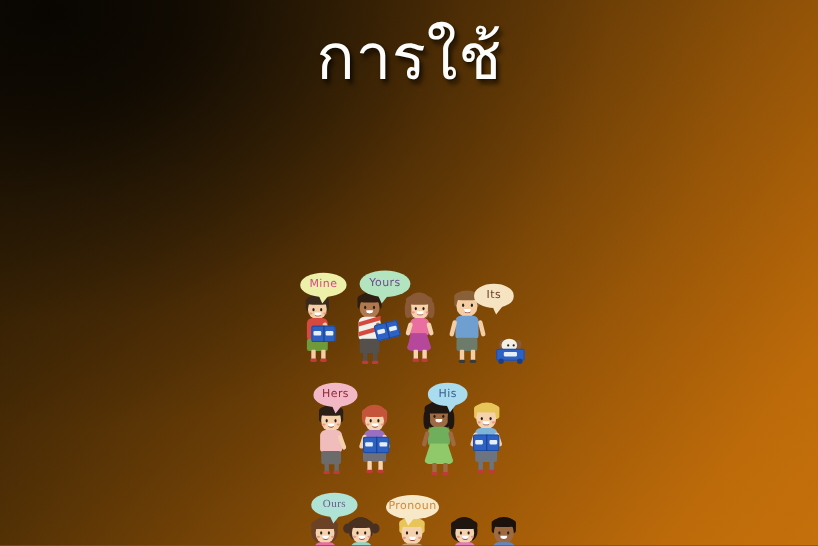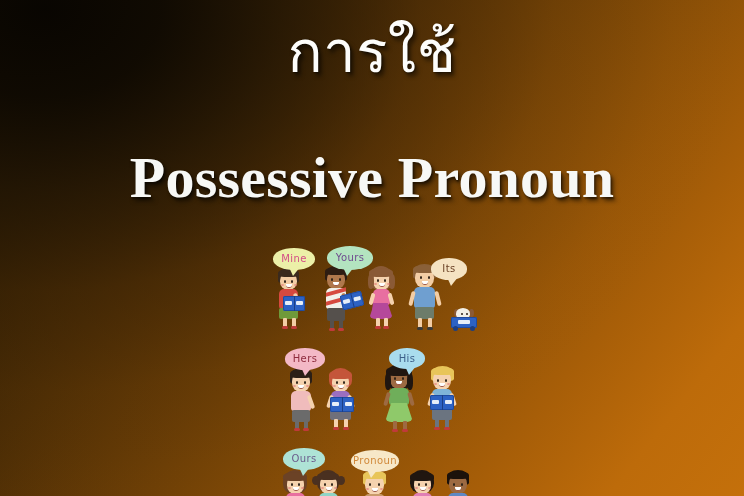--- a/index.html
+++ b/index.html
@@ -97,21 +97,21 @@
   #b-yours .btxt { color:#6e4a8e; }
   #b-its   { left:176px; top:10px;  width:36px; height:22px; background:#f5e3c2; color:#f5e3c2; }
   #b-its   .btxt { color:#6b4226; }
 
   #b-hers  { left:30px;  top:0px;   width:40px; height:22px; background:#f3b8c6; color:#f3b8c6; }
   #b-hers  .btxt { color:#8e2b3e; }
   #b-his   { left:134px; top:0px;   width:36px; height:21px; background:#a9dcee; color:#a9dcee; }
   #b-his   .btxt { color:#3d5f8a; }
 
   #b-ours  { left:28px;  top:0px;   width:42px; height:22px; background:#aee3d6; color:#aee3d6; }
-  #b-ours  .btxt { color:#6b5c8c; }
+  #b-ours  .btxt { color:#6b5c8c;font-family:Liberation Serif, serif; }
   #b-theirs{ left:96px;  top:2px;   width:48px; height:22px; background:#f7e8c8; color:#f7e8c8; }
   #b-theirs .btxt { color:#d1893a; }
 
   
   .fig { position:absolute; bottom:0; }
   .head {
     position:absolute;
     border-radius:48% 48% 46% 46%;
   }
   .hair { position:absolute; border-radius:50% 50% 18% 18%; }
@@ -187,21 +187,20 @@
     background:#1d3f82; border-radius:50%;
   }
 </style>
 </head>
 <body>
 
 <div id="slide">
 
   <div class="title-thai">การใช้</div>
 
-  <div class="title-en">Possessive Pronoun</div>
 
   <div id="illustration">
 
     <div class="char-row" id="row1">
 
       <div class="bubble" id="b-mine">
         <span class="btxt">Mine</span>
       </div>
       <div class="bubble" id="b-yours">
         <span class="btxt">Yours</span>

